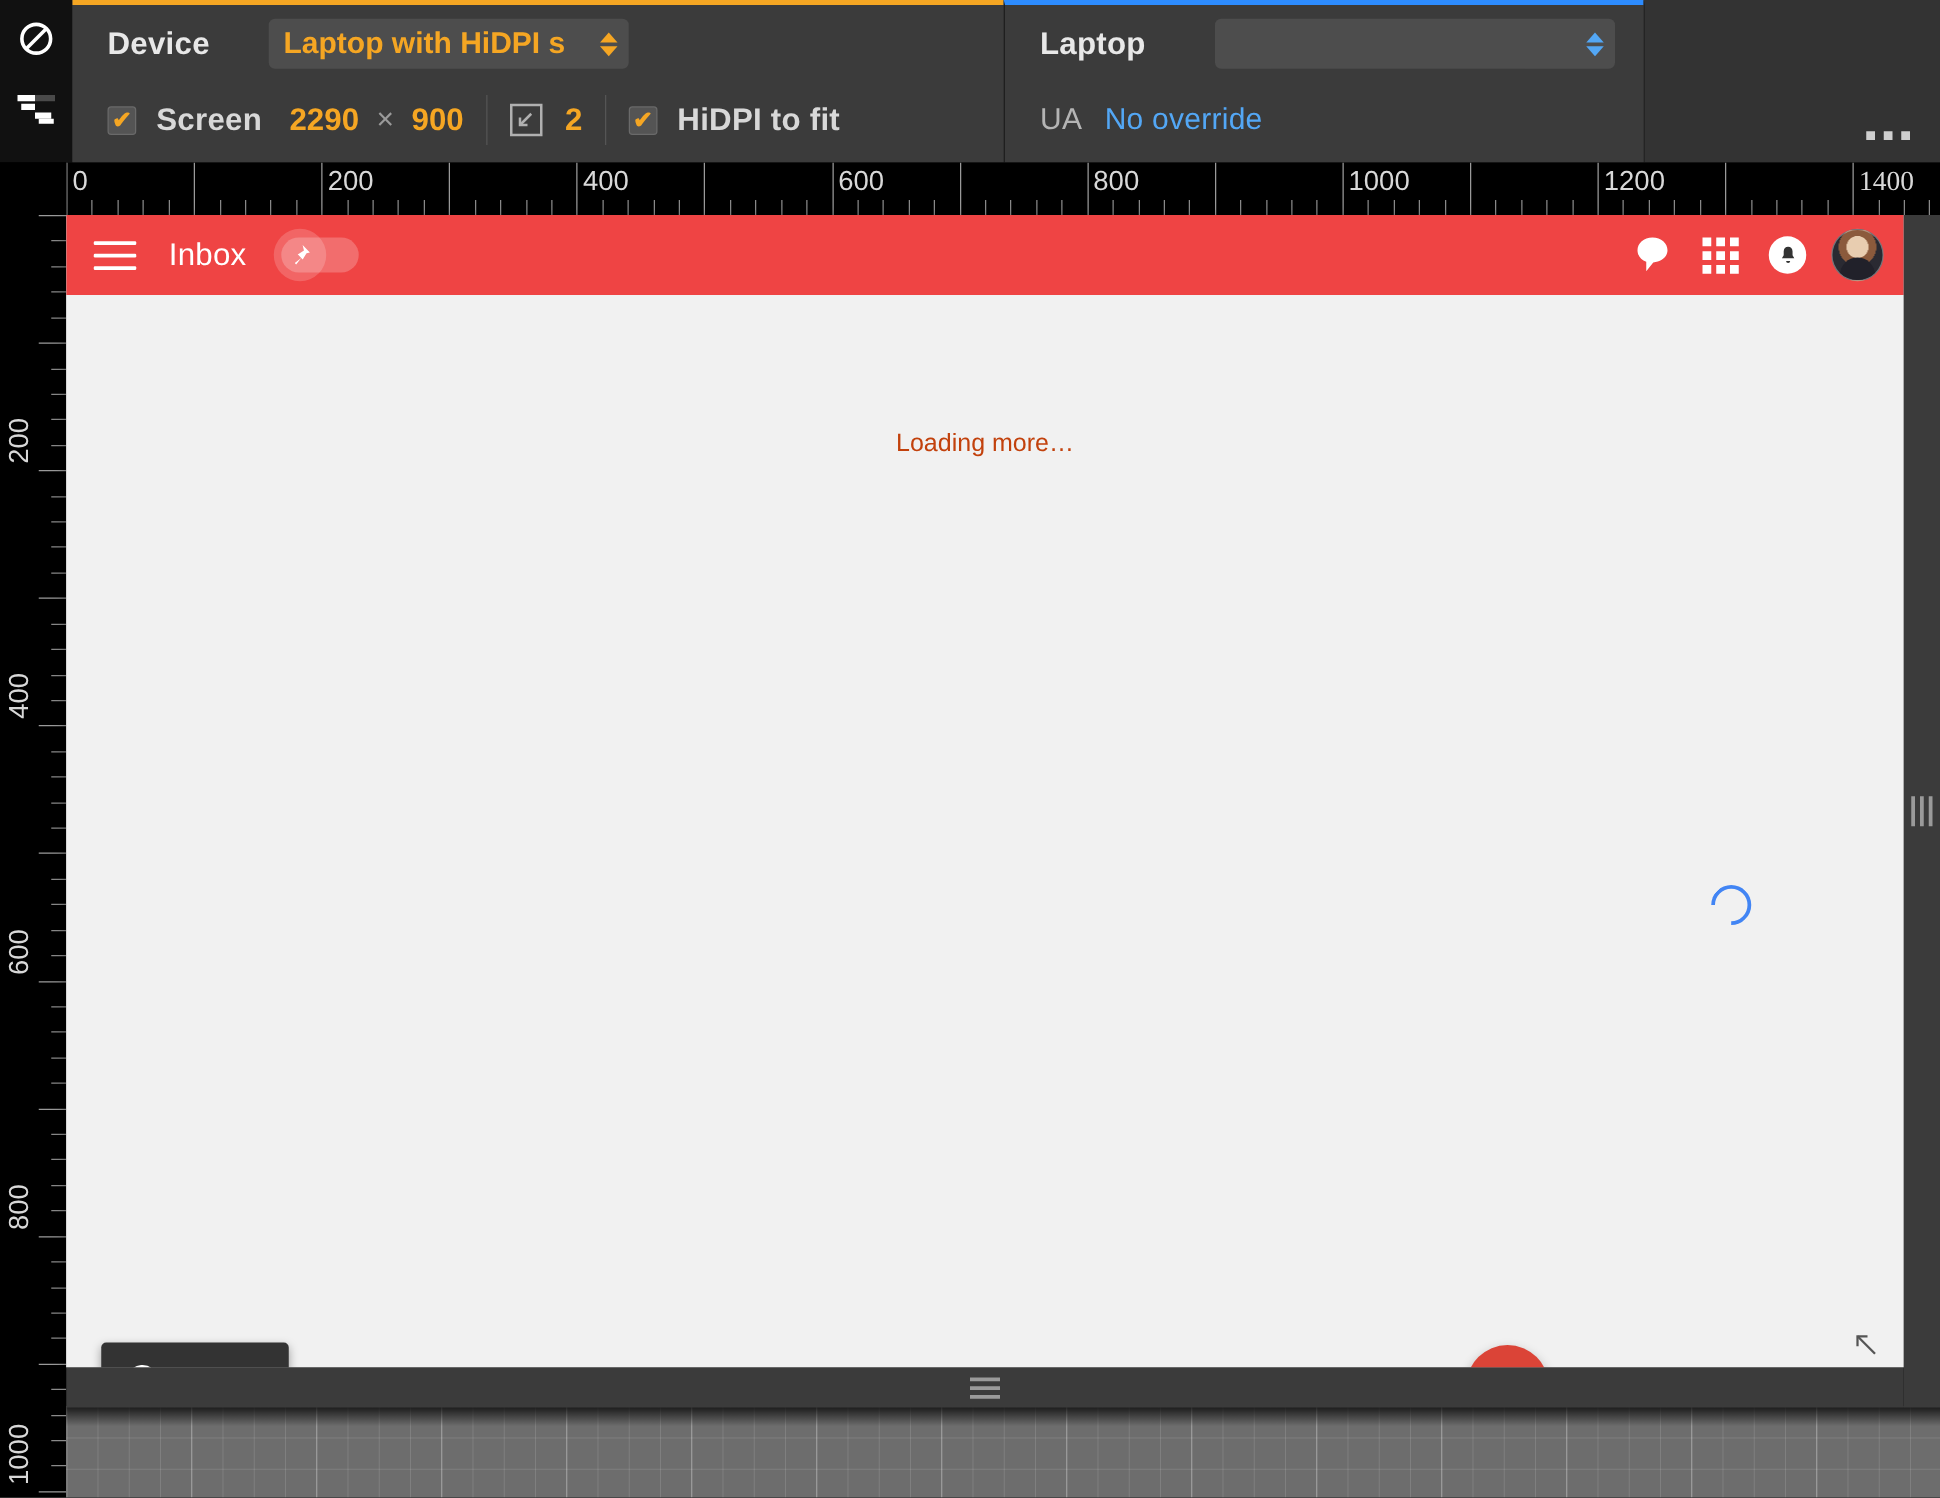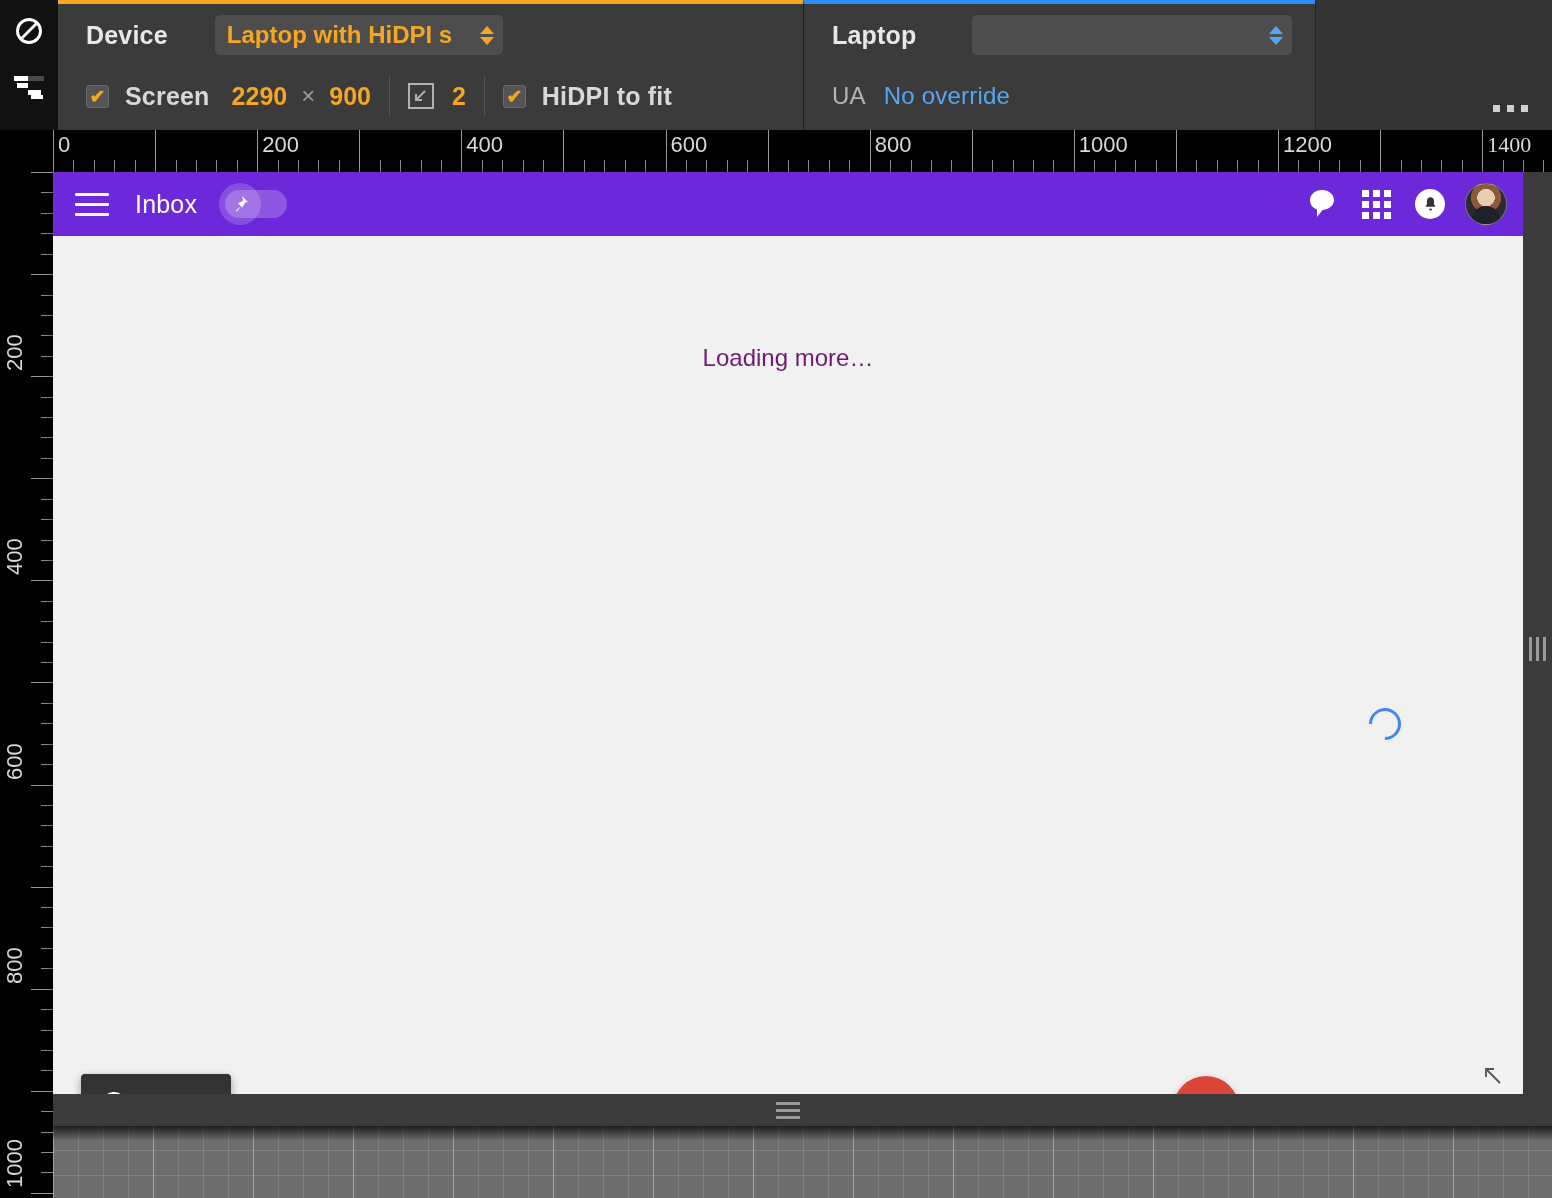--- a/index.html
+++ b/index.html
@@ -111,21 +111,21 @@
 
   
   .viewport {
     position: absolute; left: 53px; top: 172px;
     width: 1470px; height: 922px;
     background: #f1f1f1;
     box-shadow: 0 2px 10px rgba(0,0,0,0.45);
     overflow: hidden;
   }
   .app-header {
-    height: 64px; background: #6d28d9; display: flex; align-items: center;
+    height: 64px; background: #ef4444; display: flex; align-items: center;
     padding: 0 16px 0 22px;
   }
   .hamburger { width: 34px; height: 30px; display: flex; flex-direction: column;
     justify-content: center; gap: 7px; cursor: pointer; }
   .hamburger i { display: block; height: 3px; background: #fff; border-radius: 1px; }
   .app-title { color: #fff; font-size: 25px; margin-left: 26px; letter-spacing: .2px; }
   .searchbar {
     margin-left: 90px; width: 845px; height: 46px;
     background: rgba(255,255,255,0.17); border-radius: 3px;
     display: flex; align-items: center; padding: 0 18px; cursor: text;
@@ -156,21 +156,21 @@
     border: 1px solid rgba(255,255,255,0.35);
   }
   .avatar::after {
     content:""; position:absolute; left:50%; top:56%; width:28px; height:24px;
     transform: translateX(-50%); border-radius: 14px 14px 0 0; background:#21212a;
   }
 
   .page-body { position: relative; height: 858px; background: #f1f1f1; }
   .loading-more {
     position: absolute; left: 0; right: 0; top: 108px; text-align: center;
-    color: #701a75; font-size: 24px;
+    color: #c2410c; font-size: 20px;
   }
   .mini-spinner {
     position: absolute; left: 1316px; top: 472px; width: 32px; height: 32px;
     border: 3px solid transparent; border-top-color: #4285f4;
     border-right-color: #4285f4; border-bottom-color: #4285f4;
     border-radius: 50%; transform: rotate(-45deg);
   }
   .toast {
     position: absolute; left: 28px; top: 838px; width: 150px; height: 62px;
     background: #333; border-radius: 4px; display: flex; align-items: center;

